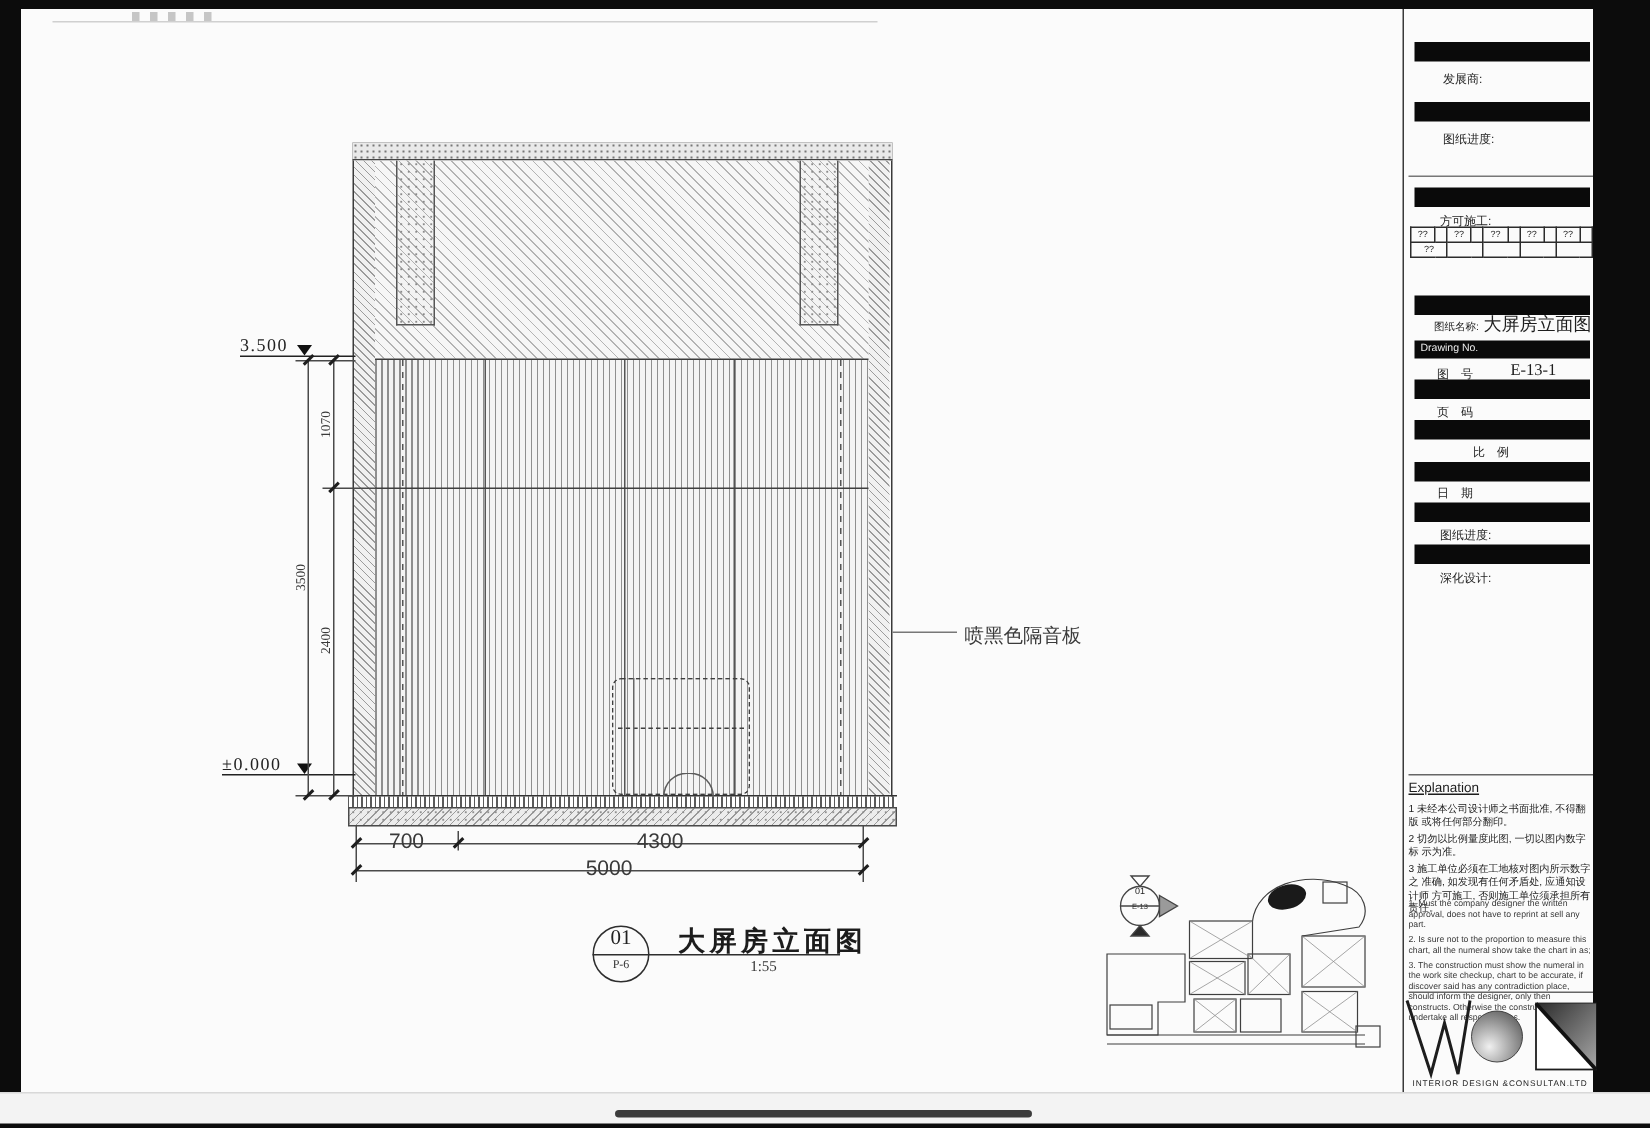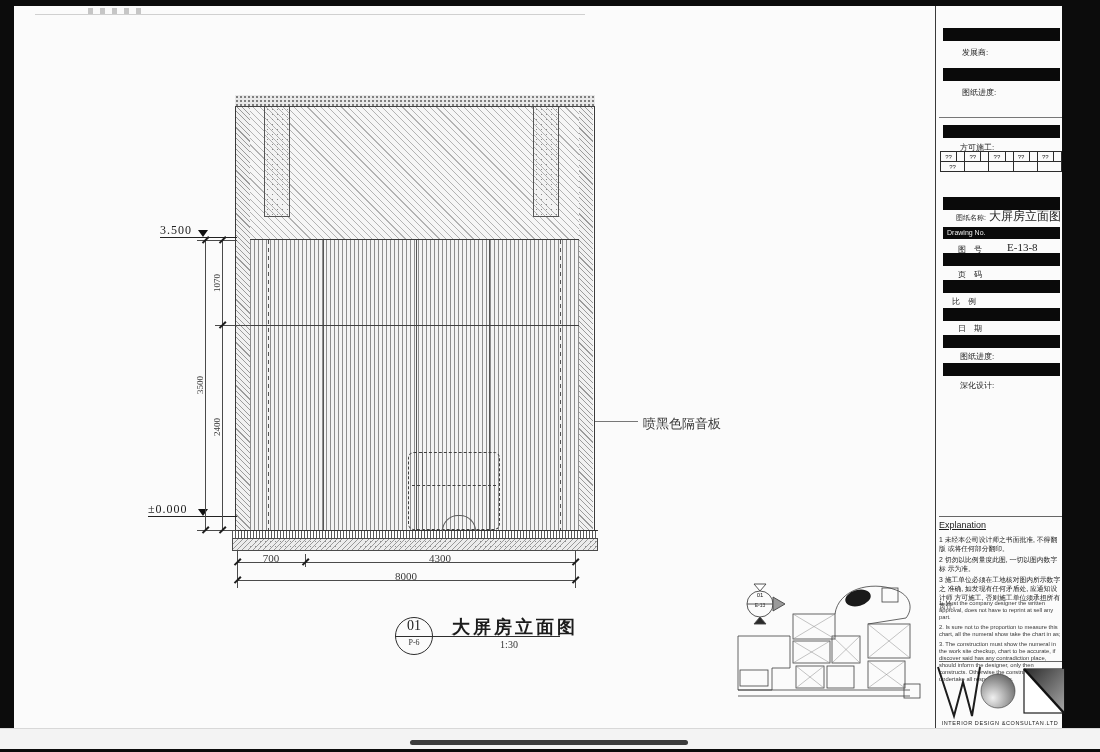--- a/index.html
+++ b/index.html
@@ -5,21 +5,21 @@
   html,body{margin:0;padding:0;background:#0c0c0c;}
   .screen{position:relative;width:1100px;height:752px;background:#0c0c0c;overflow:hidden;
           font-family:"Liberation Sans",sans-serif;}
   .page{position:absolute;left:14px;top:6px;width:1048px;height:722px;background:#fbfbfb;}
   .abs{position:absolute;}
   .hln{position:absolute;height:1px;background:#4a4a4a;}
   .vln{position:absolute;width:1px;background:#4a4a4a;}
   .vdash{position:absolute;width:1px;background:repeating-linear-gradient(180deg,#555 0 4px,transparent 4px 8px);}
   .tick{position:absolute;width:9px;height:1.5px;background:#1e1e1e;transform:rotate(-45deg);}
   .tri-down{position:absolute;width:0;height:0;border-left:5px solid transparent;border-right:5px solid transparent;border-top:7px solid #111;}
-  .dimtxt{position:absolute;font-family:Liberation Serif, serif;color:#3a3a3a;font-size:11px;text-align:center;}
+  .dimtxt{position:absolute;font-family:Liberation Sans, sans-serif;color:#3a3a3a;font-size:14px;text-align:center;}
   .vdim{position:absolute;width:34px;height:10px;transform:rotate(-90deg);transform-origin:center;
         font-family:"Liberation Serif",serif;color:#3a3a3a;font-size:9px;text-align:center;}
   .leveltxt{position:absolute;font-family:"Liberation Serif",serif;color:#222;font-size:12px;letter-spacing:1px;}
   
   .wall-outer{position:absolute;left:221px;top:89px;width:360px;height:438px;border:1.5px solid #3a3a3a;box-sizing:border-box;}
   .slab-band{position:absolute;left:221px;top:89px;width:360px;height:12px;box-sizing:border-box;
              border-bottom:1px solid #444;background-color:#e9e9e9;
              background-image:radial-gradient(#777 0.7px,transparent 0.8px);background-size:4px 4px;}
   .diag{background-color:#f6f6f6;background-image:repeating-linear-gradient(45deg,transparent 0 4px,#b3b3b3 4px 4.8px);}
   .sidewall{position:absolute;top:101px;width:14px;height:423px;box-sizing:border-box;
@@ -128,32 +128,32 @@
     <div class="vln" style="left:561px;top:544px;height:38px;"></div>
     <div class="hln" style="left:223px;top:556px;width:338px;"></div>
     <div class="hln" style="left:223px;top:574px;width:338px;"></div>
     <div class="tick" style="left:218.5px;top:555px;"></div>
     <div class="tick" style="left:286.5px;top:555px;"></div>
     <div class="tick" style="left:556.5px;top:555px;"></div>
     <div class="tick" style="left:218.5px;top:573px;"></div>
     <div class="tick" style="left:556.5px;top:573px;"></div>
     <span class="dimtxt" style="left:239px;top:546px;width:36px;">700</span>
     <span class="dimtxt" style="left:396px;top:546px;width:60px;">4300</span>
-    <span class="dimtxt" style="left:362px;top:564px;width:60px;">8000</span>
+    <span class="dimtxt" style="left:362px;top:564px;width:60px;">5000</span>
 
     <div class="hln" style="left:581px;top:415px;width:43px;background:#777;"></div>
     <span class="abs" style="left:629px;top:409px;font-size:13px;color:#3a3a3a;">喷黑色隔音板</span>
 
     <div>
       <div class="vt-circle"></div>
       <div class="hln" style="left:381px;top:630px;width:165px;background:#2e2e2e;"></div>
       <span class="vt-num">01</span>
       <span class="vt-sheet">P-6</span>
       <span class="vt-name">大屏房立面图</span>
-      <span class="vt-scale">1:30</span>
+      <span class="vt-scale">1:55</span>
     </div>
 
     <svg class="abs" style="left:716px;top:572px;" width="195" height="134" viewBox="0 0 195 134">
       <g stroke="#444" fill="none" stroke-width="0.9">
         <circle cx="30" cy="26" r="13"></circle>
         <line x1="17" y1="26" x2="43" y2="26"></line>
         <path d="M24,6 L36,6 L30,13 Z" fill="#fff"></path>
         <path d="M43,19 L55,26 L43,33 Z" fill="#9a9a9a"></path>
         <path d="M24,46 L36,46 L30,39 Z" fill="#2a2a2a"></path>
       </g>
@@ -235,27 +235,27 @@
         </table>
 
       <div class="bar" style="top:191px;"></div>
       <span class="tb-label" style="left:942px;top:207px;font-size:7px;">图纸名称:</span>
       <span class="tb-label tb-serif" style="left:975px;top:202px;font-size:12px;">大屏房立面图</span>
 
       <div class="bar" style="top:221px;height:12px;">
         <span style="position:absolute;left:4px;top:2px;font-size:7px;color:#eee;">Drawing No.</span>
       </div>
       <span class="tb-label" style="left:944px;top:238px;">图　号</span>
-      <span class="tb-label tb-serif" style="left:993px;top:235px;font-size:11px;">E-13-8</span>
+      <span class="tb-label tb-serif" style="left:993px;top:235px;font-size:11px;">E-13-1</span>
 
       <div class="bar" style="top:247px;"></div>
       <span class="tb-label" style="left:944px;top:263px;">页　码</span>
 
       <div class="bar" style="top:274px;"></div>
-      <span class="tb-label" style="left:938px;top:290px;">比　例</span>
+      <span class="tb-label" style="left:968px;top:290px;">比　例</span>
 
       <div class="bar" style="top:302px;"></div>
       <span class="tb-label" style="left:944px;top:317px;font-family:Liberation Serif, serif;">日　期</span>
 
       <div class="bar" style="top:329px;"></div>
       <span class="tb-label" style="left:946px;top:345px;">图纸进度:</span>
 
       <div class="bar" style="top:357px;"></div>
       <span class="tb-label" style="left:946px;top:374px;">深化设计:</span>
 

